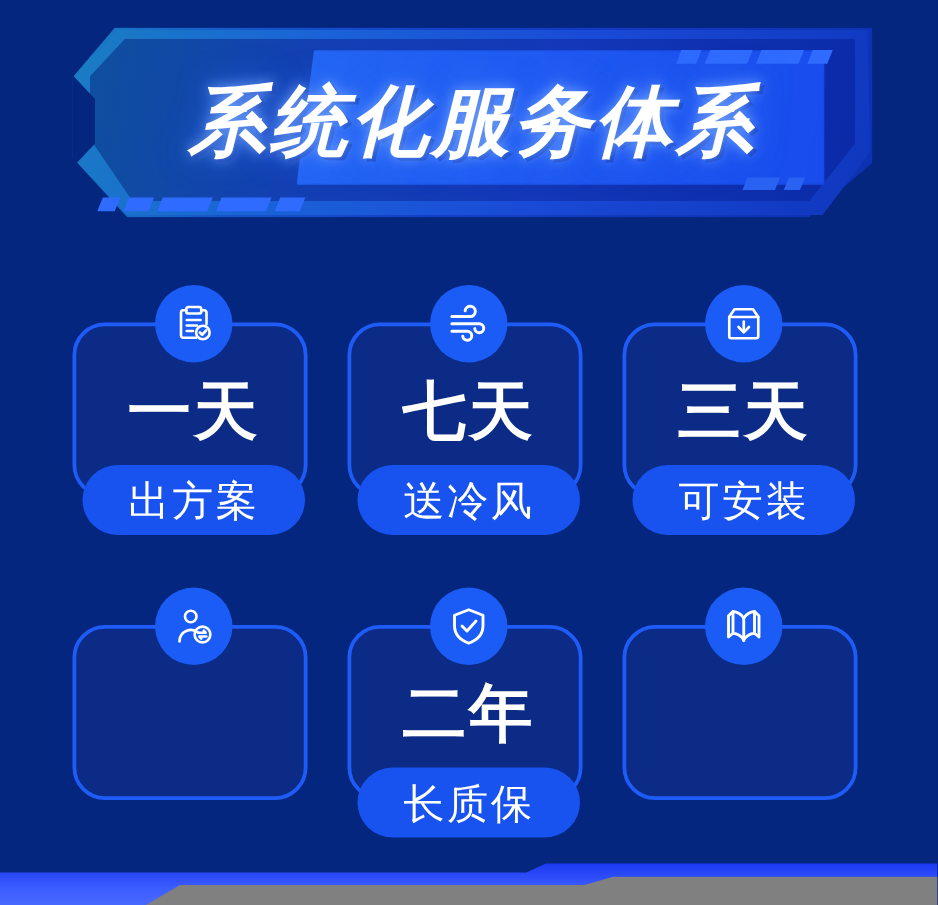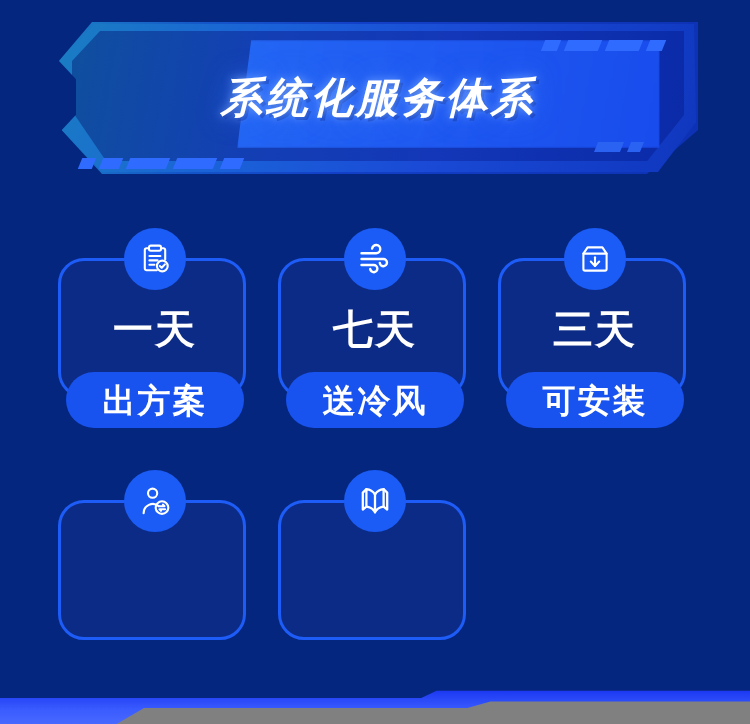--- a/index.html
+++ b/index.html
@@ -106,21 +106,21 @@
     width: 18px;
     height: 74px;
     background: #04267f;
     clip-path: polygon(0 0, 100% 26%, 100% 74%, 0 100%);
   }
   .banner-title {
     position: absolute;
     left: 0; right: 0;
     top: 26px;
     text-align: center;
-    font-size: 42px;
+    font-size: 62px;
     line-height: 100px;
     font-weight: 700;
     font-style: italic;
     color: #ffffff;
     letter-spacing: 3px;
     text-shadow:
        0 0 10px rgba(120,170,255,.95),
        0 0 26px rgba(60,120,255,.85),
        3px 3px 0 rgba(10,40,150,.55);
     white-space: nowrap;
@@ -189,21 +189,21 @@
     align-items: center;
     justify-content: center;
     z-index: 3;
   }
   .card-badge svg { display: block; }
   .card-title {
     position: absolute;
     left: 0; right: 0;
     top: 78px;
     text-align: center;
-    font-size: 40px;
+    font-size: 51px;
     line-height: 46px;
     font-weight: 700;
     color: #ffffff;
     letter-spacing: 2px;
     z-index: 2;
     white-space: nowrap;
   }
   .card-pill {
     position: absolute;
     left: 50%;
@@ -213,21 +213,21 @@
     height: 56px;
     border-radius: 28px;
     background: #1853f0;
     display: flex;
     align-items: center;
     justify-content: center;
     z-index: 4;
   }
   .card-pill span {
     font-size: 33px;
-    font-weight: 700;
+    font-weight: 400;
     color: #ffffff;
     letter-spacing: 2px;
     line-height: 1;
     white-space: nowrap;
   }
 </style>
 </head>
 <body>
 
 <div id="stage">
@@ -321,20 +321,33 @@
         <svg width="34" height="34" viewBox="0 0 34 34" fill="none" stroke="#ffffff" stroke-width="2.1" stroke-linecap="round" stroke-linejoin="round">
           <circle cx="14.6" cy="9.2" r="4.6"></circle>
           <path d="M5.6 29.2 a9.2 9.2 0 0 1 15.1-7.1"></path>
           <circle cx="24" cy="23.6" r="6.3"></circle>
           <path d="M20.9 22.2 h5.6 l-1.5-1.6"></path>
           <path d="M27.1 25.2 h-5.6 l1.5 1.6"></path>
         </svg>
       </div>
     </div>
 
+    <div class="card">
+      <div class="card-body"></div>
+      <div class="card-badge">
+        <svg width="34" height="34" viewBox="0 0 34 34" fill="none" stroke="#ffffff" stroke-width="2.3" stroke-linecap="round" stroke-linejoin="round">
+          <path d="M17 3.8 L28.4 8.2 V16.4 c0 7.2-4.8 11.8-11.4 14.2 C10.4 28.2 5.6 23.6 5.6 16.4 V8.2 Z"></path>
+          <path d="M11.6 16.8 L15.6 20.8 L22.8 12.8"></path>
+        </svg>
+      </div>
+      <div class="card-title">二年</div>
+      <div class="card-pill">
+        <span>长质保</span>
+      </div>
+    </div>
 
     <div class="card">
       <div class="card-body"></div>
       <div class="card-badge">
         <svg width="34" height="34" viewBox="0 0 34 34" fill="none" stroke="#ffffff" stroke-width="2.3" stroke-linecap="round" stroke-linejoin="round">
           <path d="M17 10.4 V28.6"></path>
           <path d="M17 10.4 C15 7.4 12.2 5.6 8.4 5.2 V22.6 c3.8 .4 6.6 2.2 8.6 5.2"></path>
           <path d="M17 10.4 C19 7.4 21.8 5.6 25.6 5.2 V22.6 c-3.8 .4-6.6 2.2-8.6 5.2"></path>
           <path d="M8.4 5.2 L4.8 8.6 V25.6 L8.4 22.6"></path>
           <path d="M25.6 5.2 L29.2 8.6 V25.6 L25.6 22.6"></path>

